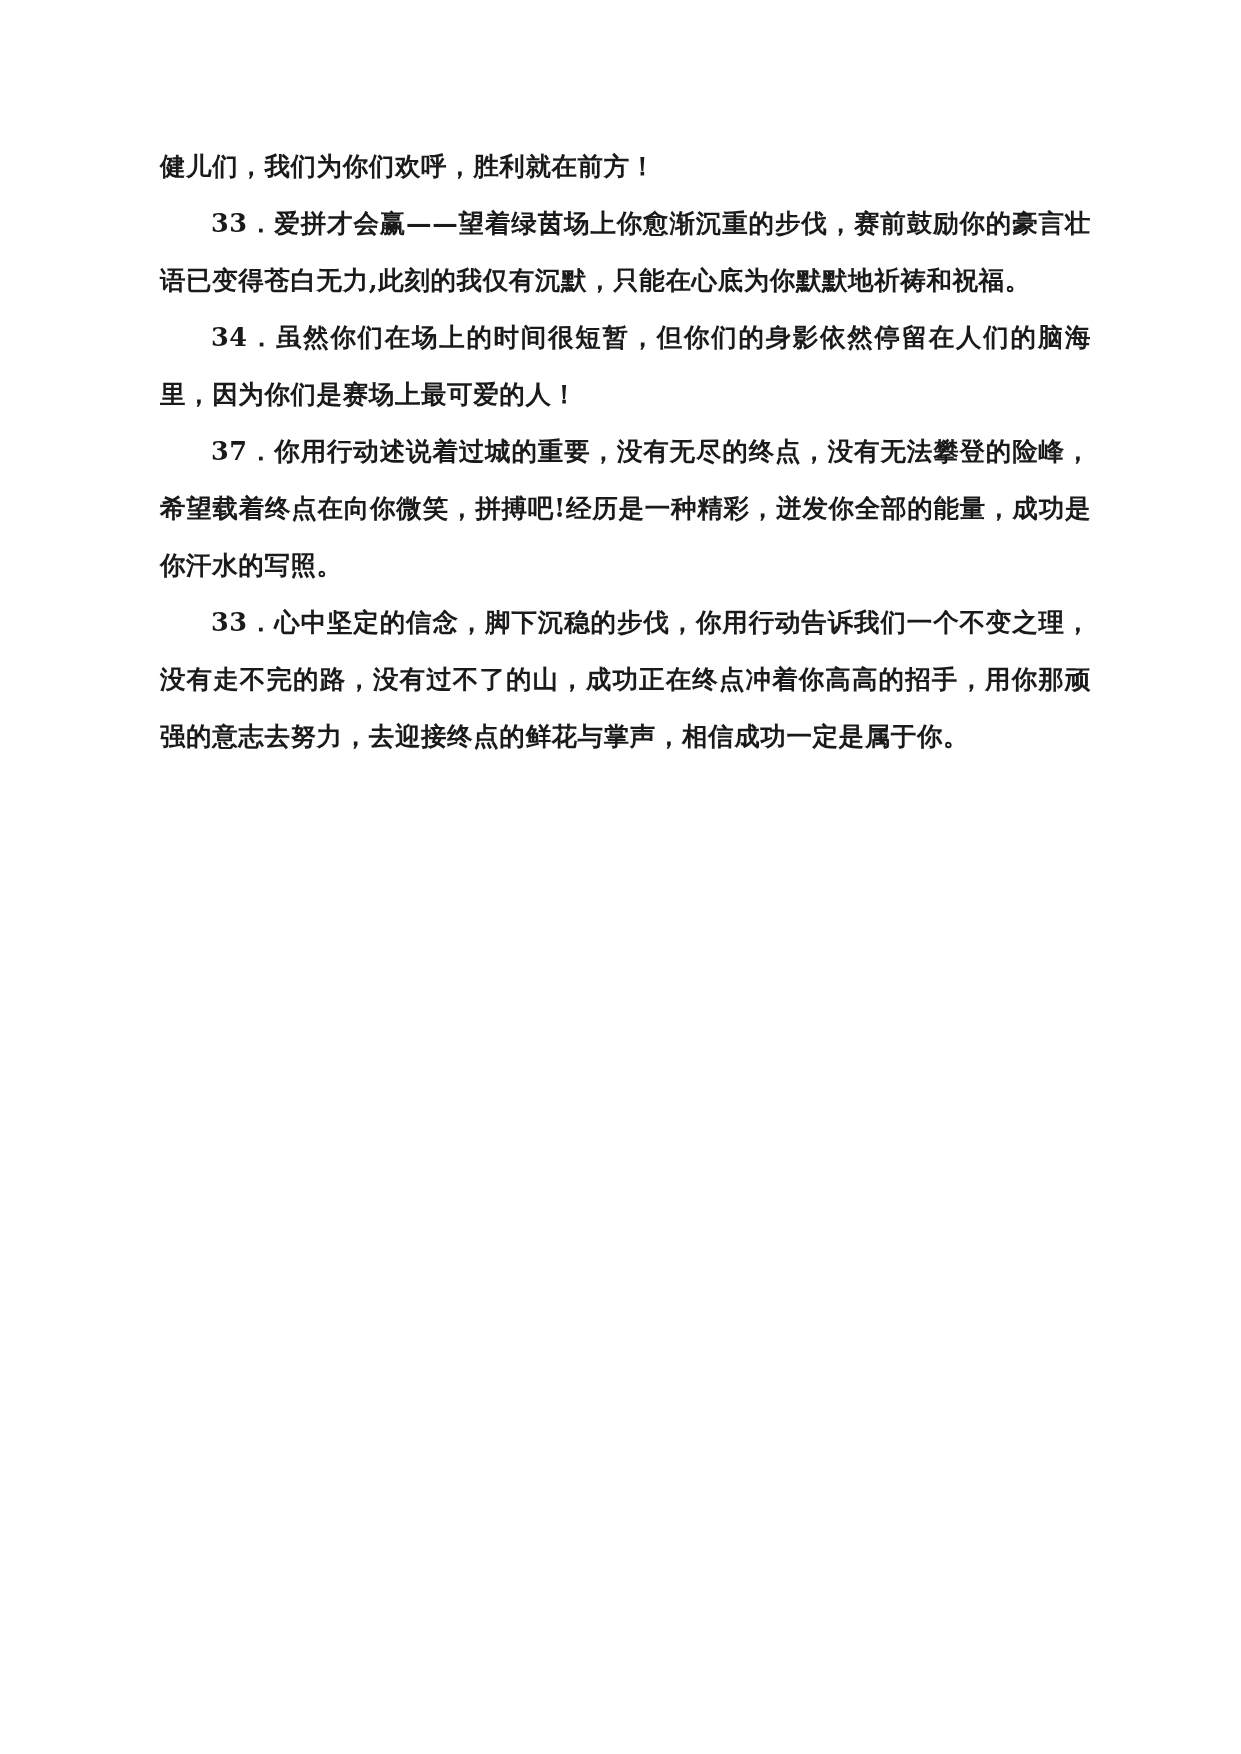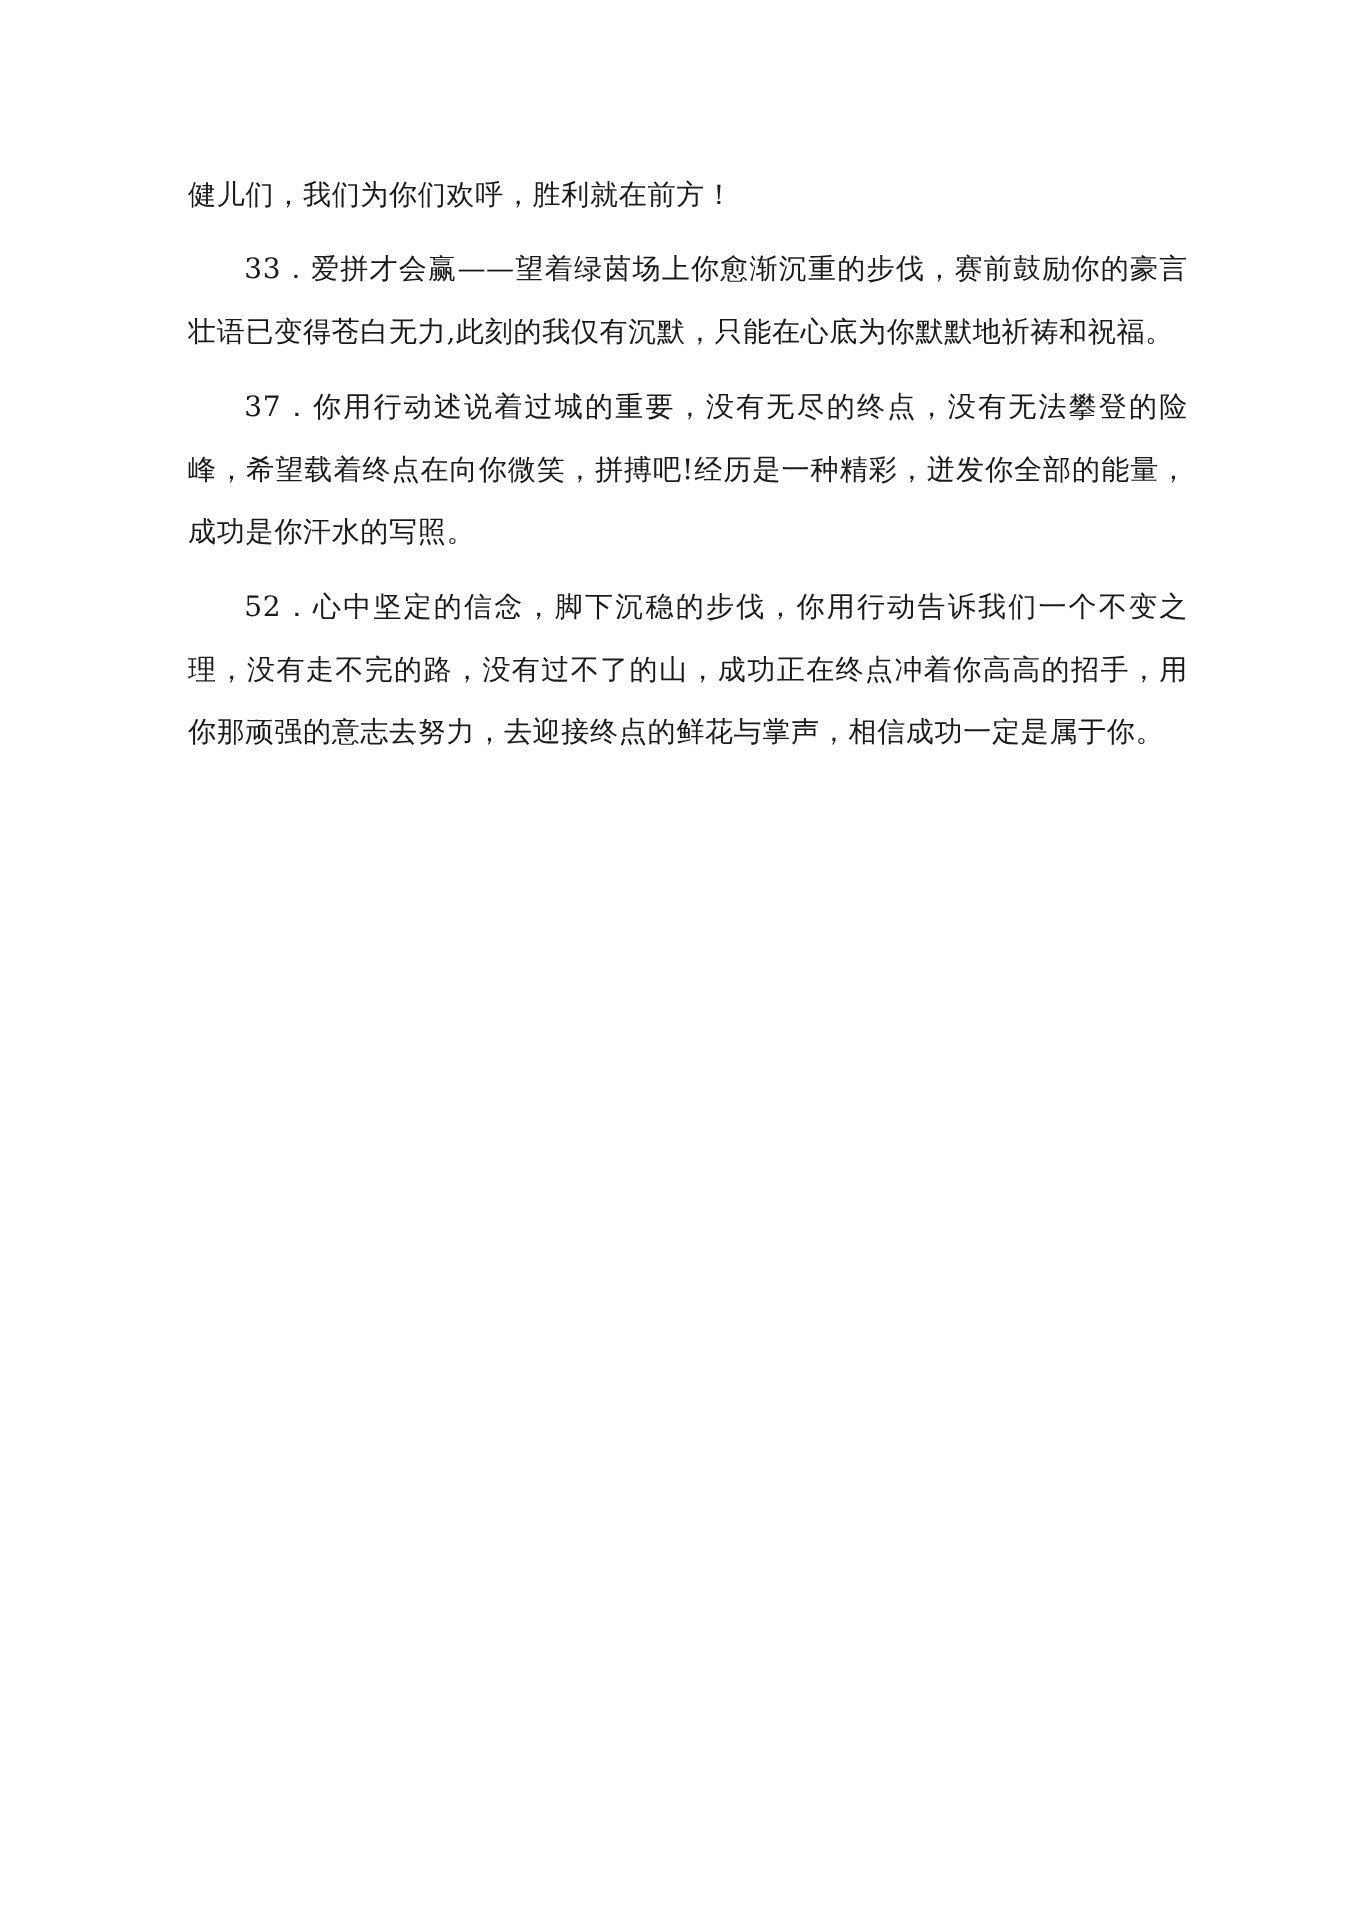--- a/index.html
+++ b/index.html
@@ -21,31 +21,33 @@
     background: #ffffff;
   }
   .doc-body {
     font-size: 25.5px;
     line-height: 57px;
     letter-spacing: 0.6px;
     text-align: justify;
     text-justify: inter-ideograph;
   }
   p.para {
-    margin: 11px;
+    margin: 0;
     padding: 0;
     text-indent: 0;
+    font-weight: bold;
   }
   p.indent {
     text-indent: 2em;
   }
 </style>
 </head>
 <body>
 
 <div class="page">
   <div class="doc-body">
     <p class="para">健儿们，我们为你们欢呼，胜利就在前方！</p>
     <p class="para indent">33．爱拼才会赢——望着绿茵场上你愈渐沉重的步伐，赛前鼓励你的豪言壮语已变得苍白无力,此刻的我仅有沉默，只能在心底为你默默地祈祷和祝福。</p>
+    <p class="para indent">34．虽然你们在场上的时间很短暂，但你们的身影依然停留在人们的脑海里，因为你们是赛场上最可爱的人！</p>
     <p class="para indent">37．你用行动述说着过城的重要，没有无尽的终点，没有无法攀登的险峰，希望载着终点在向你微笑，拼搏吧!经历是一种精彩，迸发你全部的能量，成功是你汗水的写照。</p>
-    <p class="para indent">52．心中坚定的信念，脚下沉稳的步伐，你用行动告诉我们一个不变之理，没有走不完的路，没有过不了的山，成功正在终点冲着你高高的招手，用你那顽强的意志去努力，去迎接终点的鲜花与掌声，相信成功一定是属于你。</p>
+    <p class="para indent">33．心中坚定的信念，脚下沉稳的步伐，你用行动告诉我们一个不变之理，没有走不完的路，没有过不了的山，成功正在终点冲着你高高的招手，用你那顽强的意志去努力，去迎接终点的鲜花与掌声，相信成功一定是属于你。</p>
   </div>
 </div>
 
 </body></html>

